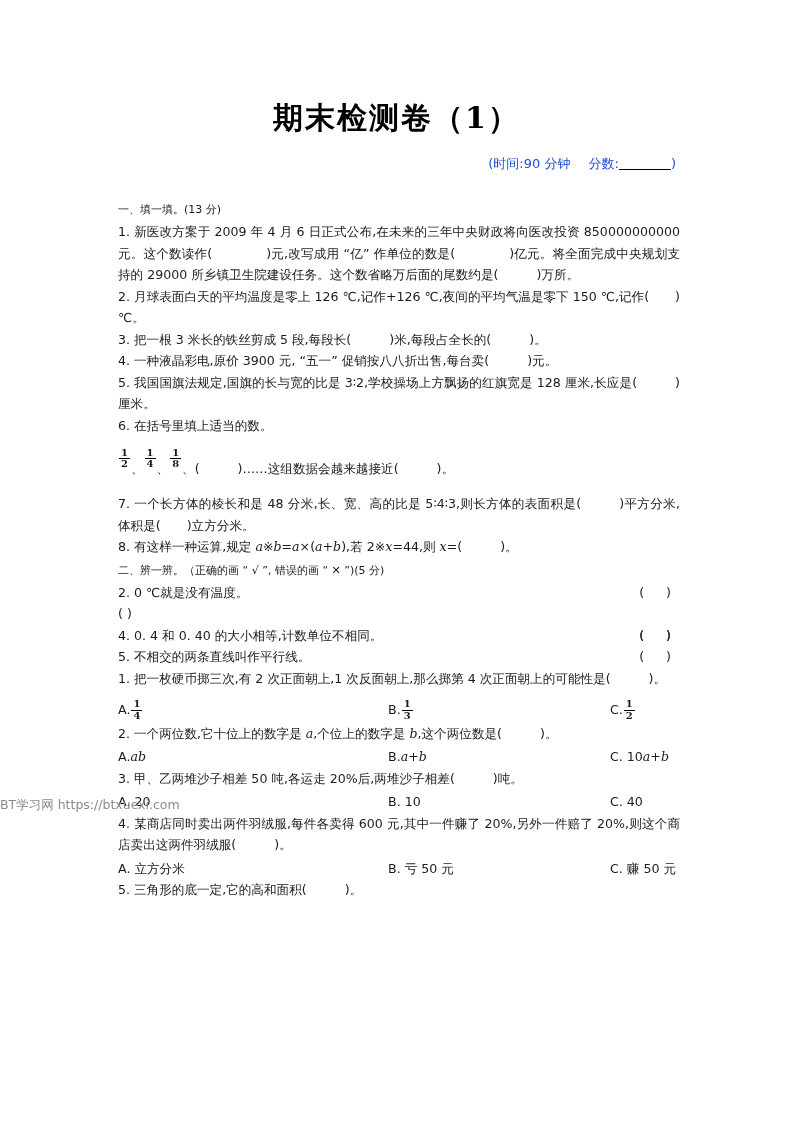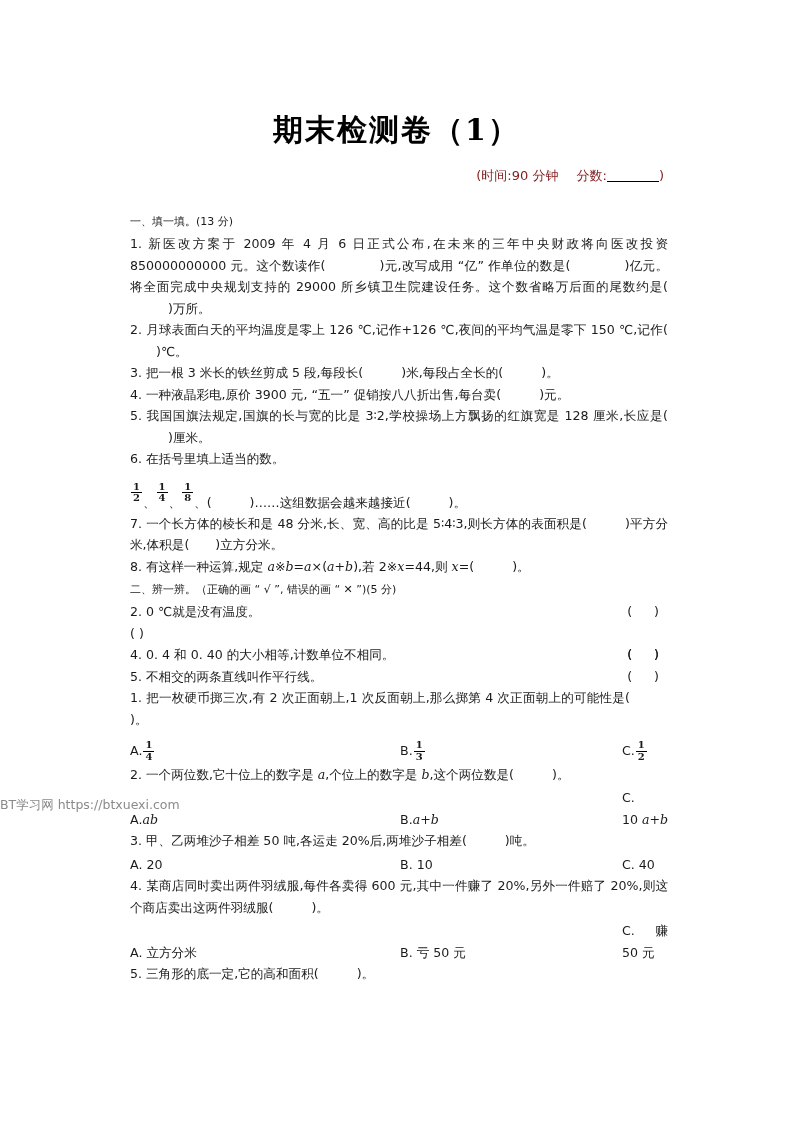--- a/index.html
+++ b/index.html
@@ -6,32 +6,32 @@
   html, body {
     width:793px; height:1122px;
     background:#ffffff;
   }
   body {
     font-family:"DejaVu Sans","Liberation Sans",sans-serif;
     color:#1a1a1a;
     position:relative;
     overflow:hidden;
   }
-  .page { position:relative; width:793px; height:844px; padding:12px; }
+  .page { position:relative; width:793px; height:844px; padding:0; }
 
   
   .title-block { padding-top:98px; text-align:center; }
   .paper-title {
     font-family:"DejaVu Serif","Liberation Serif",serif;
     font-size:30px; font-weight:700; letter-spacing:2px;
     color:#000;
   }
   .meta-line {
     margin-top:16px; padding-right:117px;
-    text-align:right; font-size:13px; color:#7f1d1d;
+    text-align:right; font-size:13px; color:#1d4ed8;
     font-family:"DejaVu Sans","Liberation Sans",sans-serif;
   }
   .meta-line .blank-ul {
     display:inline-block; width:52px;
     border-bottom:1.3px solid #000; vertical-align:-2px;
   }
 
   
   .content {
     margin-top:26px;
@@ -129,21 +129,21 @@
       <span>5. 我国国旗法规定,国旗的长与宽的比是 3∶2,学校操场上方飘扬的红旗宽是 128 厘米,长应是(</span><span class="gap-m"></span><span>)厘米。</span>
     </div>
 
     <div class="q">
       <div>6. 在括号里填上适当的数。</div>
       <div class="frac-row">
         <span class="frac-seq-item"><span class="frac"><span class="num">1</span><span class="den">2</span></span><span class="dunhao">、</span></span><span class="frac-seq-item"><span class="frac"><span class="num">1</span><span class="den">4</span></span><span class="dunhao">、</span></span><span class="frac-seq-item"><span class="frac"><span class="num">1</span><span class="den">8</span></span><span class="dunhao">、</span></span><span>(</span><span class="gap-m"></span><span>)……这组数据会越来越接近(</span><span class="gap-m"></span><span>)。</span>
       </div>
     </div>
 
-    <div class="q" style="margin-top:0">
+    <div class="q" style="margin-top:14px">
       <span>7. 一个长方体的棱长和是 48 分米,长、宽、高的比是 5∶4∶3,则长方体的表面积是(</span><span class="gap-m"></span><span>)平方分米,体积是(</span><span class="gap-s"></span><span>)立方分米。</span>
     </div>
 
     <div class="q">
       <span>8. 有这样一种运算,规定 </span><span class="italic">a</span><span>※</span><span class="italic">b</span><span>=</span><span class="italic">a</span><span>×(</span><span class="italic">a+b</span><span>),若 2※</span><span class="italic">x</span><span>=44,则 </span><span class="italic">x</span><span>=(</span><span class="gap-m"></span><span>)。</span>
     </div>
 
     <div class="sec-head">二、辨一辨。（正确的画 “ √ ”, 错误的画 “ ✕ ”)(5 分)</div>
 
     <div class="q q-tf">

